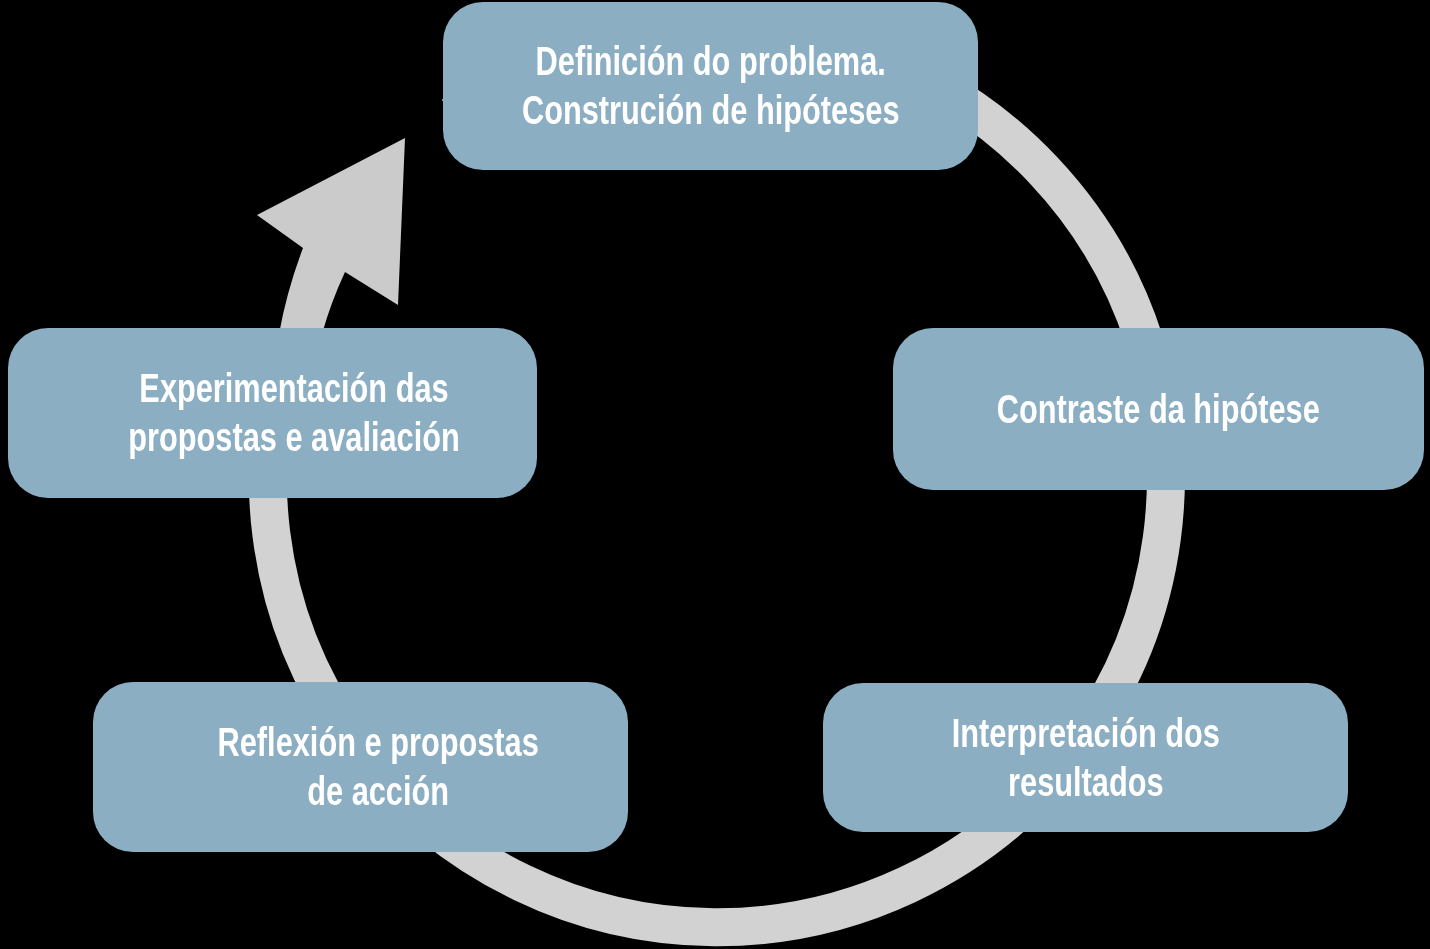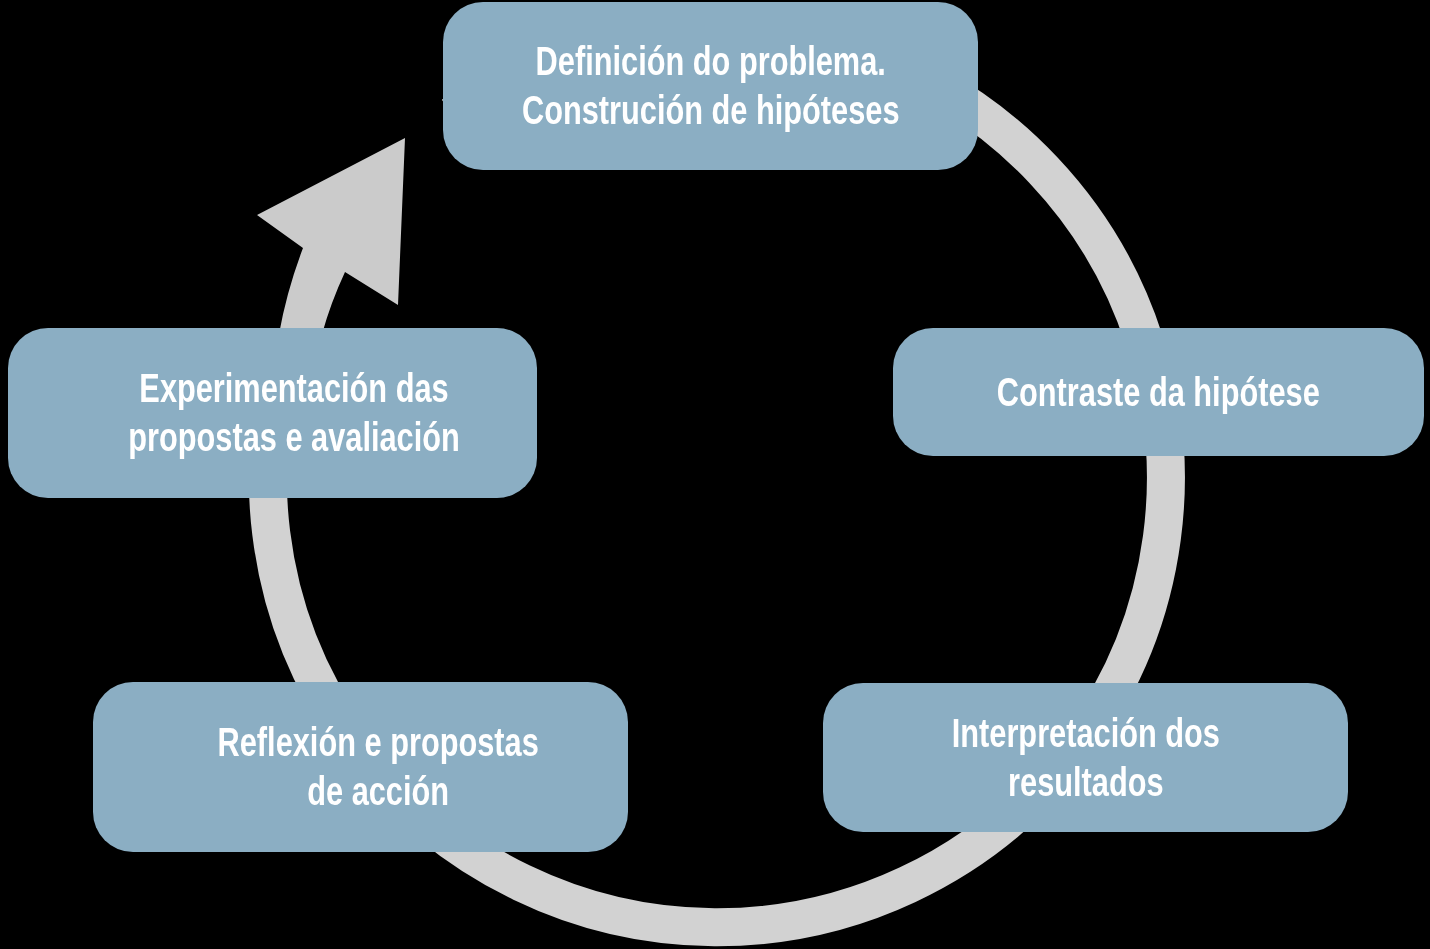--- a/index.html
+++ b/index.html
@@ -30,21 +30,21 @@
     color:var(--text);
     font-weight:bold;
     font-size:41px;
     line-height:49px;
     white-space:pre-line;
     transform:scaleX(0.75);
     transform-origin:center center;
     letter-spacing:0px;
   }
   .node-top{left:443px;top:2px;width:535px;height:168px;}
-  .node-right{left:893px;top:328px;width:531px;height:128px;text-align:right;}
+  .node-right{left:893px;top:328px;width:531px;height:162px;text-align:right;}
   .node-bottom-right{left:823px;top:683px;width:525px;height:149px;}
   .node-bottom-left{left:93px;top:682px;width:535px;height:170px;padding-left:36px;}
   .node-left{left:8px;top:328px;width:529px;height:170px;padding-left:43px;}
 </style>
 </head>
 <body>
 
 <div class="stage">
 
   <svg class="ring-svg" viewBox="0 0 1430 949" aria-hidden="true">

